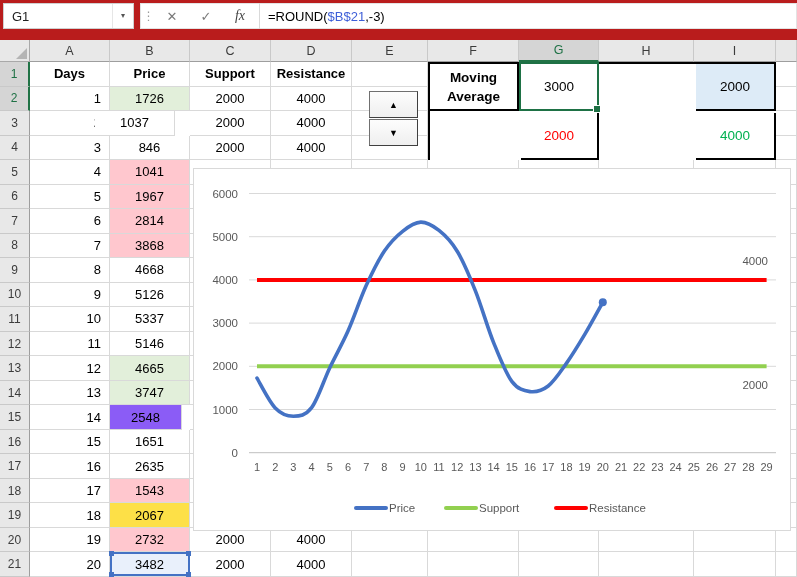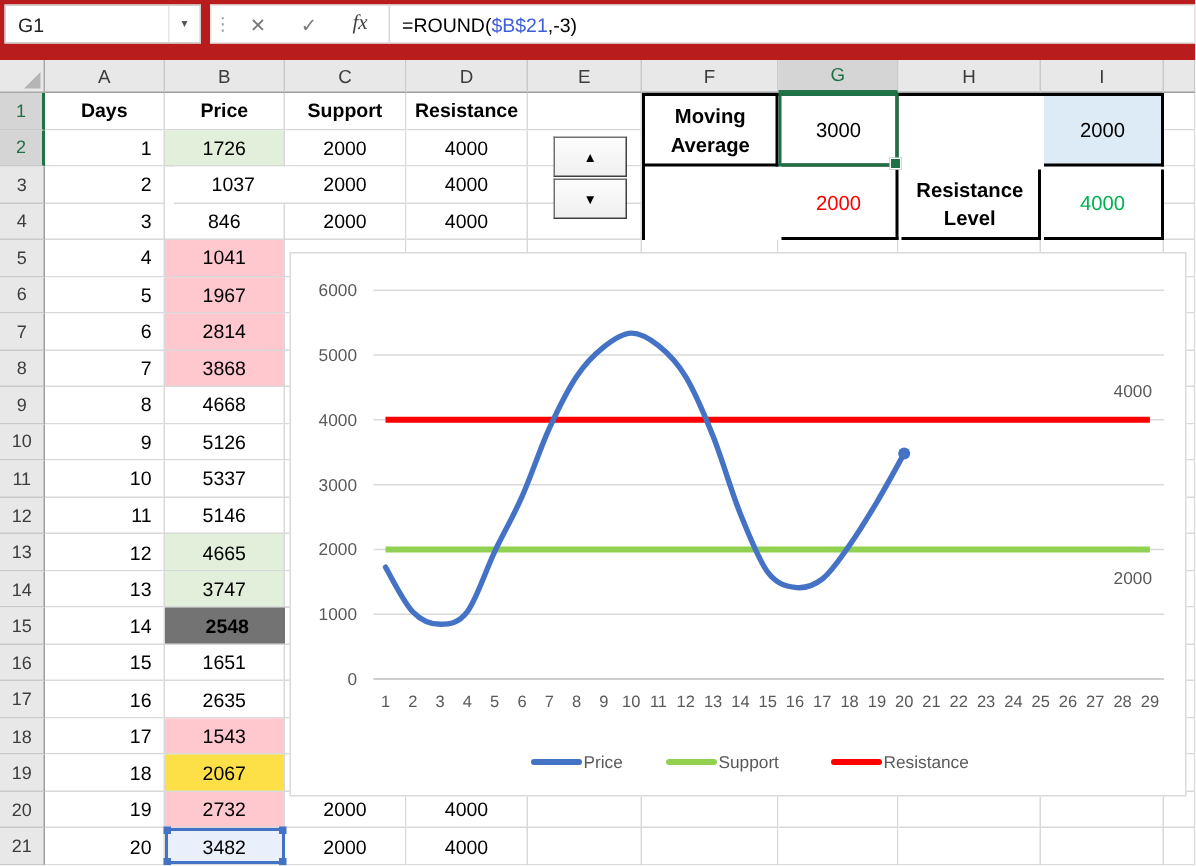--- a/index.html
+++ b/index.html
@@ -102,21 +102,21 @@
       <div class="cell" style="left: 190px; top: 86.524px; width: 81px; height: 24.524px;">2000</div>
       <div class="cell" style="left: 271px; top: 86.524px; width: 81px; height: 24.524px;">4000</div>
       <div class="cell" style="left: 352px; top: 86.524px; width: 76px; height: 24.524px;"></div>
       <div class="cell" style="left: 428px; top: 86.524px; width: 91px; height: 24.524px;"></div>
       <div class="cell" style="left: 519px; top: 86.524px; width: 80px; height: 24.524px;"></div>
       <div class="cell" style="left: 599px; top: 86.524px; width: 95px; height: 24.524px;"></div>
       <div class="cell" style="left: 694px; top: 86.524px; width: 82px; height: 24.524px;"></div>
       <div class="cell" style="left: 776px; top: 86.524px; width: 21px; height: 24.524px;"></div>
       <div class="rowhdr" style="left: 0px; top: 111.048px; width: 30px; height: 24.524px;">3</div>
       <div class="cell al-right" style="left: 30px; top: 111.048px; width: 80px; height: 24.524px;">2</div>
-      <div class="cell" style="left: 116px; top: 111.048px; width: 80px; height: 24.524px;">1037</div>
+      <div class="cell" style="left: 95px; top: 111.048px; width: 80px; height: 24.524px;">1037</div>
       <div class="cell" style="left: 190px; top: 111.048px; width: 81px; height: 24.524px;">2000</div>
       <div class="cell" style="left: 271px; top: 111.048px; width: 81px; height: 24.524px;">4000</div>
       <div class="cell" style="left: 352px; top: 111.048px; width: 76px; height: 24.524px;"></div>
       <div class="cell" style="left: 428px; top: 111.048px; width: 91px; height: 24.524px;"></div>
       <div class="cell" style="left: 519px; top: 111.048px; width: 80px; height: 24.524px;"></div>
       <div class="cell" style="left: 599px; top: 111.048px; width: 95px; height: 24.524px;"></div>
       <div class="cell" style="left: 694px; top: 111.048px; width: 82px; height: 24.524px;"></div>
       <div class="cell" style="left: 776px; top: 111.048px; width: 21px; height: 24.524px;"></div>
       <div class="rowhdr" style="left: 0px; top: 135.572px; width: 30px; height: 24.524px;">4</div>
       <div class="cell al-right" style="left: 30px; top: 135.572px; width: 80px; height: 24.524px;">3</div>
@@ -234,21 +234,21 @@
       <div class="cell" style="left: 190px; top: 380.812px; width: 81px; height: 24.524px;"></div>
       <div class="cell" style="left: 271px; top: 380.812px; width: 81px; height: 24.524px;"></div>
       <div class="cell" style="left: 352px; top: 380.812px; width: 76px; height: 24.524px;"></div>
       <div class="cell" style="left: 428px; top: 380.812px; width: 91px; height: 24.524px;"></div>
       <div class="cell" style="left: 519px; top: 380.812px; width: 80px; height: 24.524px;"></div>
       <div class="cell" style="left: 599px; top: 380.812px; width: 95px; height: 24.524px;"></div>
       <div class="cell" style="left: 694px; top: 380.812px; width: 82px; height: 24.524px;"></div>
       <div class="cell" style="left: 776px; top: 380.812px; width: 21px; height: 24.524px;"></div>
       <div class="rowhdr" style="left: 0px; top: 405.336px; width: 30px; height: 24.524px;">15</div>
       <div class="cell al-right" style="left: 30px; top: 405.336px; width: 80px; height: 24.524px;">14</div>
-      <div class="cell" style="left: 110px; top: 405.336px; width: 84px; height: 24.524px; background: #737373; font-weight: bold;">2548</div>
+      <div class="cell" style="left: 110px; top: 405.336px; width: 72px; height: 24.524px; background: #8b5cf6;">2548</div>
       <div class="cell" style="left: 190px; top: 405.336px; width: 81px; height: 24.524px;"></div>
       <div class="cell" style="left: 271px; top: 405.336px; width: 81px; height: 24.524px;"></div>
       <div class="cell" style="left: 352px; top: 405.336px; width: 76px; height: 24.524px;"></div>
       <div class="cell" style="left: 428px; top: 405.336px; width: 91px; height: 24.524px;"></div>
       <div class="cell" style="left: 519px; top: 405.336px; width: 80px; height: 24.524px;"></div>
       <div class="cell" style="left: 599px; top: 405.336px; width: 95px; height: 24.524px;"></div>
       <div class="cell" style="left: 694px; top: 405.336px; width: 82px; height: 24.524px;"></div>
       <div class="cell" style="left: 776px; top: 405.336px; width: 21px; height: 24.524px;"></div>
       <div class="rowhdr" style="left: 0px; top: 429.86px; width: 30px; height: 24.524px;">16</div>
       <div class="cell al-right" style="left: 30px; top: 429.86px; width: 80px; height: 24.524px;">15</div>
@@ -316,21 +316,20 @@
       <div class="cell" style="left: 599px; top: 552.48px; width: 95px; height: 24.524px;"></div>
       <div class="cell" style="left: 694px; top: 552.48px; width: 82px; height: 24.524px;"></div>
       <div class="cell" style="left: 776px; top: 552.48px; width: 21px; height: 24.524px;"></div>
     </div>
 
   <div class="side-table" id="sideTable">
       <div class="st-cell bold" style="left: 0px; top: 0px; width: 89px; height: 47px;">Moving Average</div>
       <div class="st-cell" style="left: 91px; top: 0px; width: 78px; height: 47px;">3000</div>
       <div class="st-cell" style="left: 266px; top: 0px; width: 80px; height: 47px; background: rgb(221, 235, 247);">2000</div>
       <div class="st-cell" style="left: 91px; top: 49px; width: 78px; height: 47px; color: rgb(255, 0, 0);">2000</div>
-      <div class="st-cell bold" style="left: 171px; top: 49px; width: 93px; height: 47px;">Resistance Level</div>
       <div class="st-cell" style="left: 266px; top: 49px; width: 80px; height: 47px; color: rgb(0, 176, 80);">4000</div>
     </div>
 
   <div class="sel-box" style="left:519px;top:62px;width:80px;height:49px;">
     <span class="handle"></span>
   </div>
 
   <div class="spinbtn" style="left:369px;top:91px;">
     <span>▲</span>
   </div>

